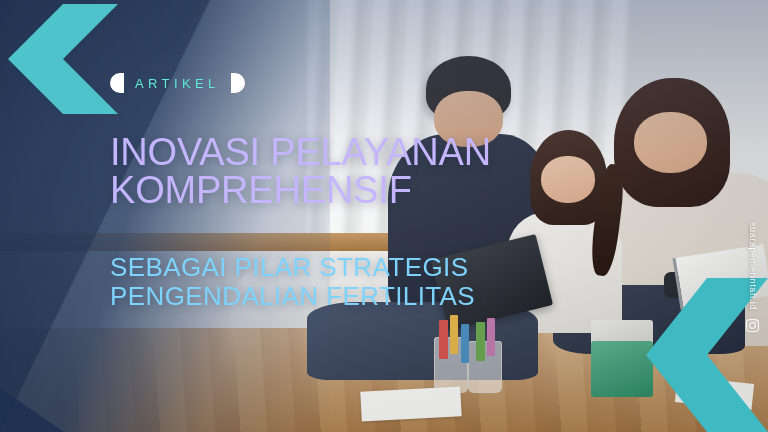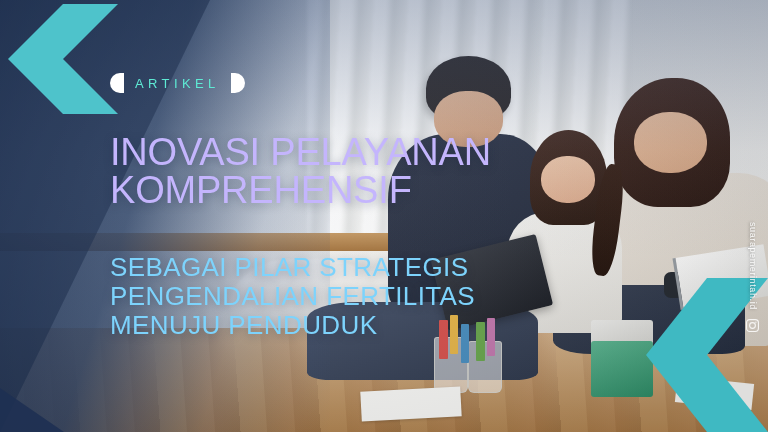--- a/index.html
+++ b/index.html
@@ -364,21 +364,20 @@
   </div>
 
   <div class="headline">
     <span class="hl">INOVASI PELAYANAN</span>
     <span class="hl">KOMPREHENSIF</span>
   </div>
 
   <div class="subline">
     <span class="sl">SEBAGAI PILAR STRATEGIS</span>
     <span class="sl">PENGENDALIAN FERTILITAS</span>
-    <span class="sl">MENUJU PENDUDUK</span>
   </div>
 
   <div class="wm">
     <span class="wm-text">suarapemerintah.id</span>
     <span class="wm-ig">
       <svg viewBox="0 0 24 24" width="15" height="15" fill="none" stroke="rgba(255,255,255,.92)" stroke-width="1.8">
         <rect x="2.5" y="2.5" width="19" height="19" rx="5"></rect>
         <circle cx="12" cy="12" r="4.6"></circle>
         <circle cx="17.4" cy="6.6" r="1.1" fill="rgba(255,255,255,.92)" stroke="none"></circle>
       </svg>

